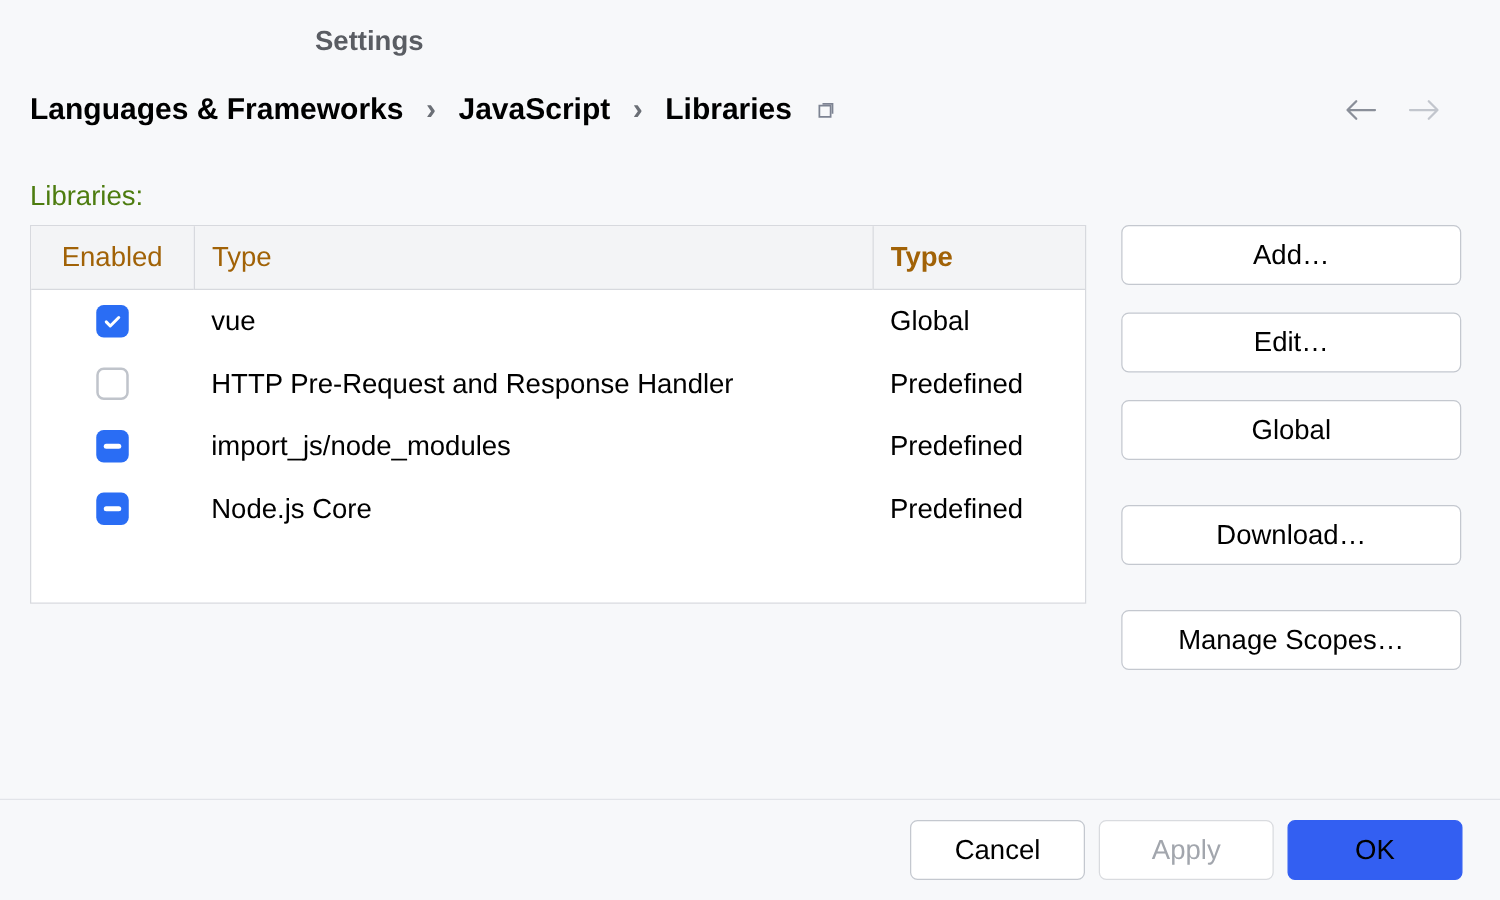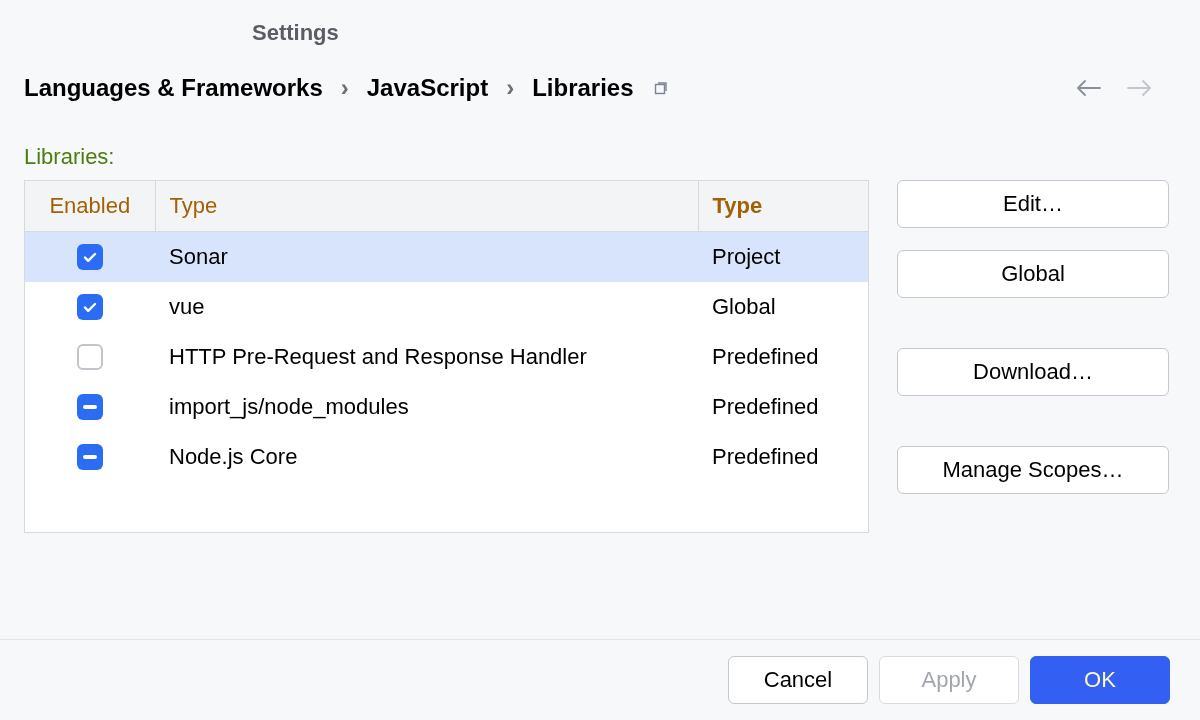--- a/index.html
+++ b/index.html
@@ -28,25 +28,25 @@
     td { padding: 0 14px; font-size: 22px; vertical-align: middle; }
     td.cell-enabled { text-align: center; }
     .table-spacer { height: 50px; }
     .chk { width: 26px; height: 26px; border-radius: 6px; display: inline-flex; align-items: center; justify-content: center; font-size: 22px; font-weight: 900; line-height: 0; vertical-align: middle; }
     .chk-checked { background: #2a6df4; color: #fff; }
     .chk-indet { background: #2a6df4; color: #fff; }
     .chk-indet .bar { width: 14px; height: 4px; background: #fff; border-radius: 2px; display: block; }
     .chk-unchecked { border: 2px solid #c0c4cb; background: #fff; }
     .side-buttons { display: flex; flex-direction: column; gap: 22px; width: 272px; }
     .btn { background: #fff; border: 1px solid #c4c8cf; border-radius: 6px; font-size: 22px; padding: 10px 0; cursor: pointer; text-align: center; }
-    .btn-gap { margin-top: 28px; }
+    .btn-gap { margin-top: 14px; }
     .footer { border-top: 1px solid #e2e4e9; padding: 16px 30px; display: flex; justify-content: flex-end; align-items: center; gap: 11px; position: absolute; bottom: 0; left: 0; right: 0; }
     .footer .btn { width: 140px; }
     .btn-disabled { color: #a2a6ad; border-color: #d9dbdf; cursor: default; text-align: center; }
-    .btn-primary { background: #335ff2; color: #fef9c3; border-color: #335ff2; }
+    .btn-primary { background: #335ff2; color: #000000; border-color: #335ff2; }
   </style>
 </head>
 <body>
 
 <div class="window">
   <div class="title-area">
     <div class="window-title">Settings</div>
   </div>
 
   <div class="header">
@@ -84,29 +84,20 @@
       <div class="table-wrap">
         <table>
           <thead>
             <tr>
               <th class="col-enabled">Enabled</th>
               <th class="col-name">Type</th>
               <th class="col-type">Type</th>
             </tr>
           </thead>
           <tbody id="tbody">
-              <tr class="selected">
-                <td class="cell-enabled"><span class="chk chk-checked">
-                    <svg width="16" height="16" viewBox="0 0 16 16">
-                      <path d="M3 8.5 L6.2 11.8 L13 5" stroke="#fff" stroke-width="2.4" fill="none" stroke-linecap="round" stroke-linejoin="round"></path>
-                    </svg>
-                  </span></td>
-                <td>Sonar</td>
-                <td>Project</td>
-              </tr>
               <tr>
                 <td class="cell-enabled"><span class="chk chk-checked">
                     <svg width="16" height="16" viewBox="0 0 16 16">
                       <path d="M3 8.5 L6.2 11.8 L13 5" stroke="#fff" stroke-width="2.4" fill="none" stroke-linecap="round" stroke-linejoin="round"></path>
                     </svg>
                   </span></td>
                 <td>vue</td>
                 <td>Global</td>
               </tr>
               <tr>
@@ -129,20 +120,21 @@
                 <td>Predefined</td>
               </tr>
               <tr>
                 <td colspan="3" class="table-spacer"></td>
               </tr>
             </tbody>
         </table>
       </div>
 
       <div class="side-buttons">
+        <button class="btn">Add…</button>
         <button class="btn">Edit…</button>
         <button class="btn">Global</button>
         <button class="btn btn-gap">Download…</button>
         <button class="btn btn-gap">Manage Scopes…</button>
       </div>
     </div>
   </div>
 
   <div class="footer">
     <button class="btn">Cancel</button>

